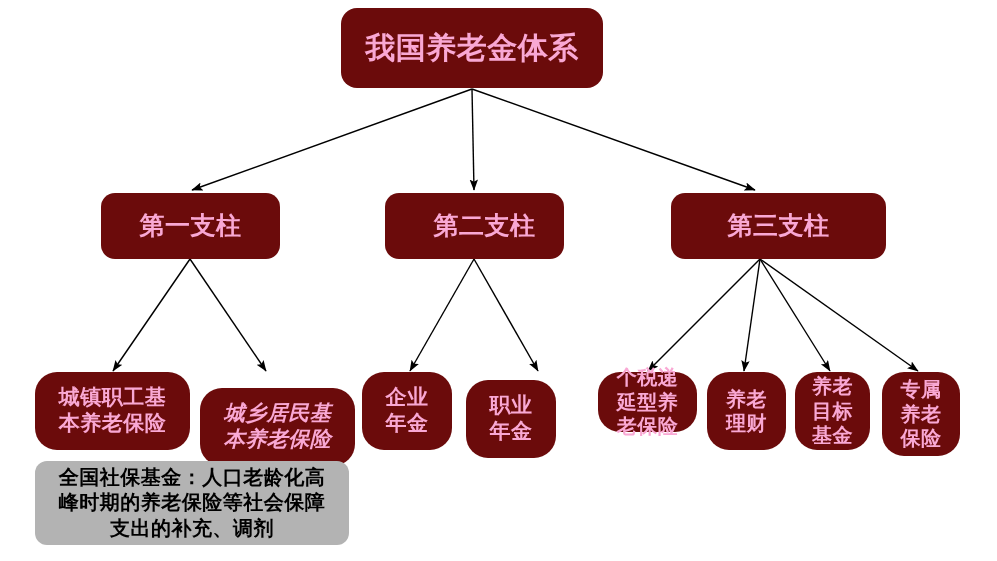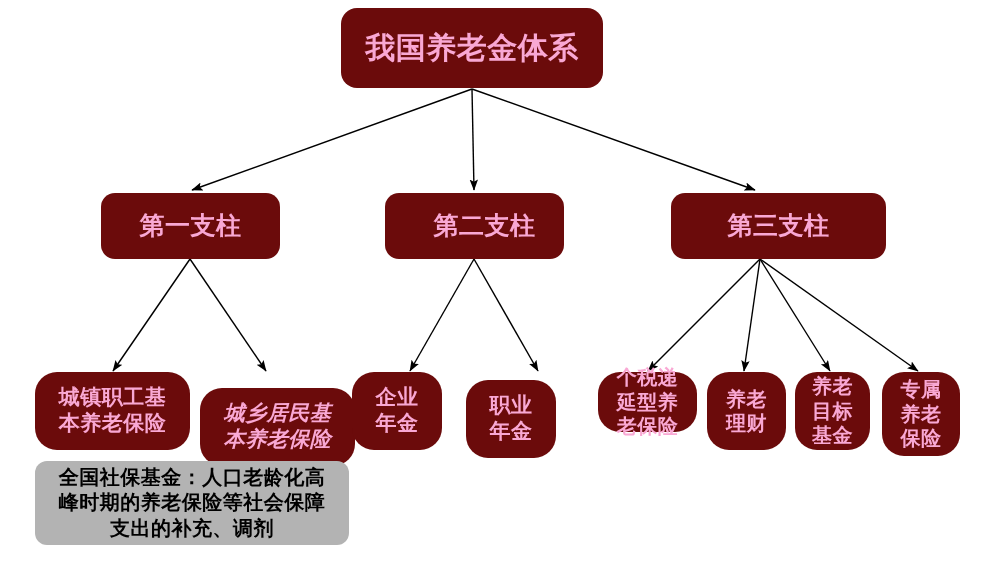--- a/index.html
+++ b/index.html
@@ -121,21 +121,21 @@
 
   <div class="node node-leaf" style="left:35px; top:372px; width:155px; height:78px;">
     <span class="lbl">城镇职工基
 本养老保险</span>
   </div>
   <div class="node node-leaf" style="left:200px; top:388px; width:155px; height:78px;font-style:italic;">
     <span class="lbl">城乡居民基
 本养老保险</span>
   </div>
 
-  <div class="node node-leaf" style="left:352px; top:372px; width:90px; height:78px;">
+  <div class="node node-leaf" style="left:362px; top:372px; width:90px; height:78px;">
     <span class="lbl">企业
 年金</span>
   </div>
   <div class="node node-leaf" style="left:466px; top:380px; width:90px; height:78px;">
     <span class="lbl">职业
 年金</span>
   </div>
 
   <div class="node node-leaf narrow" style="left:598px; top:372px; width:99px; height:60px;">
     <span class="lbl">个税递

